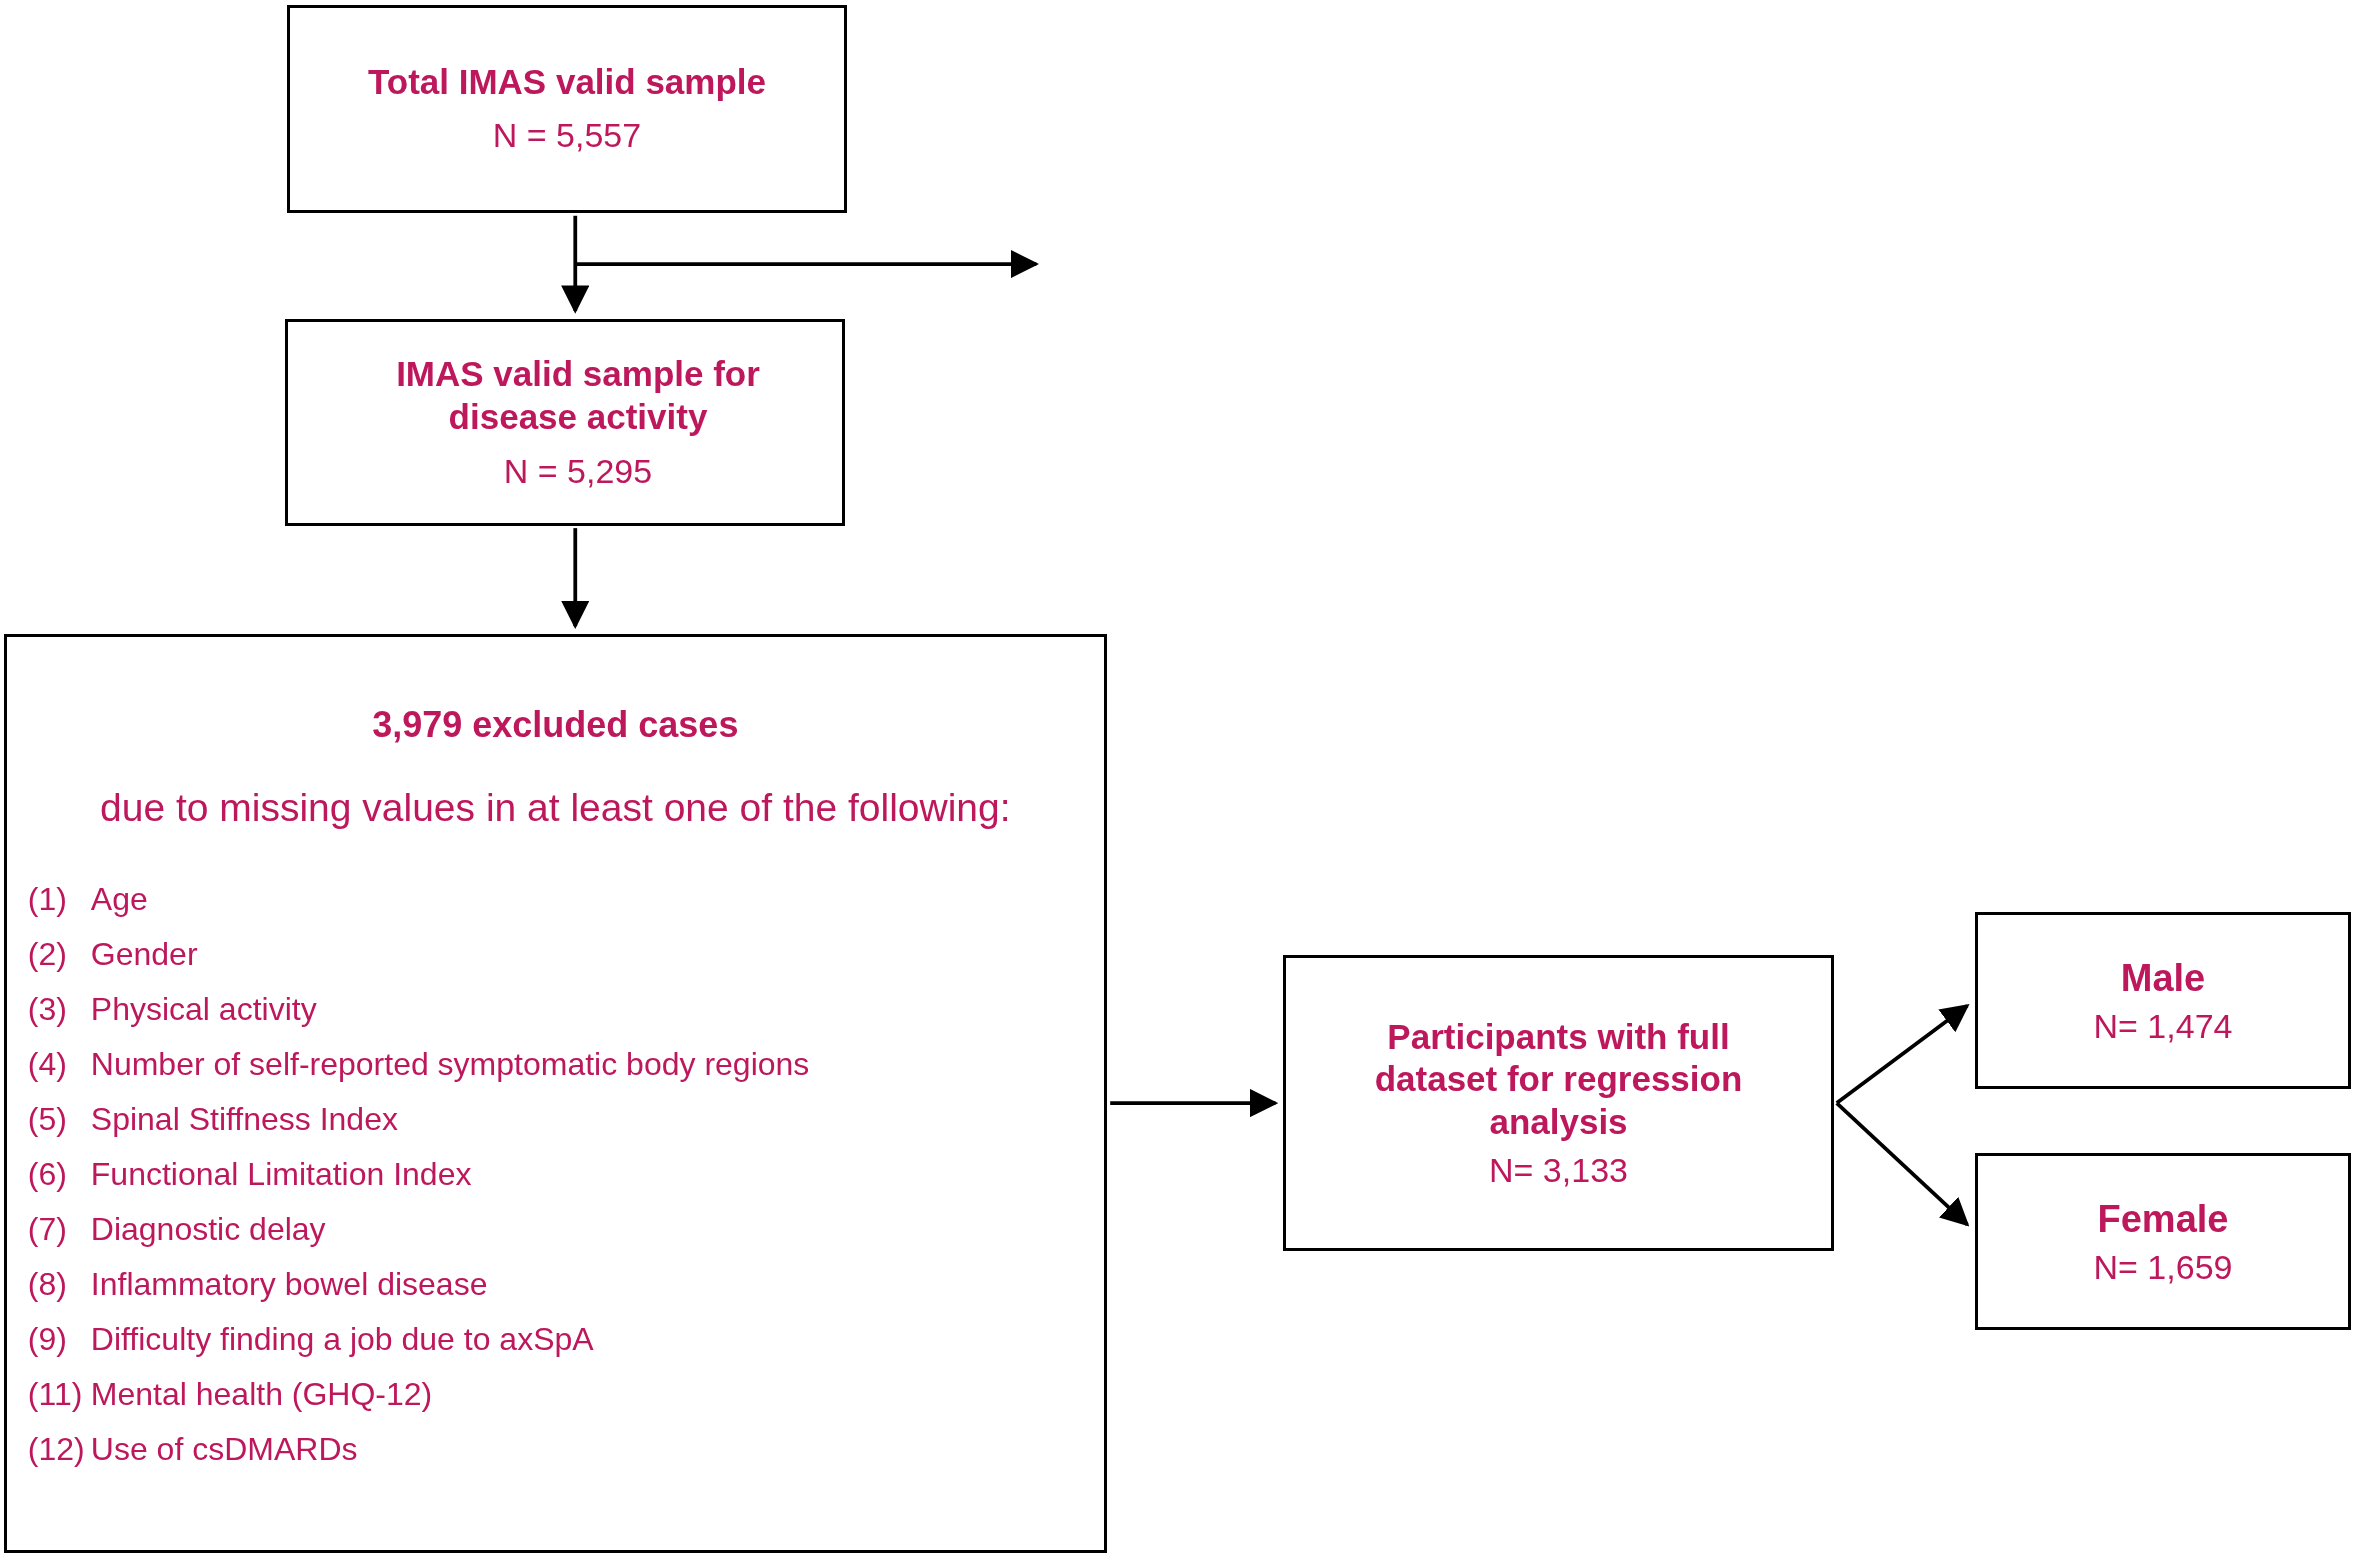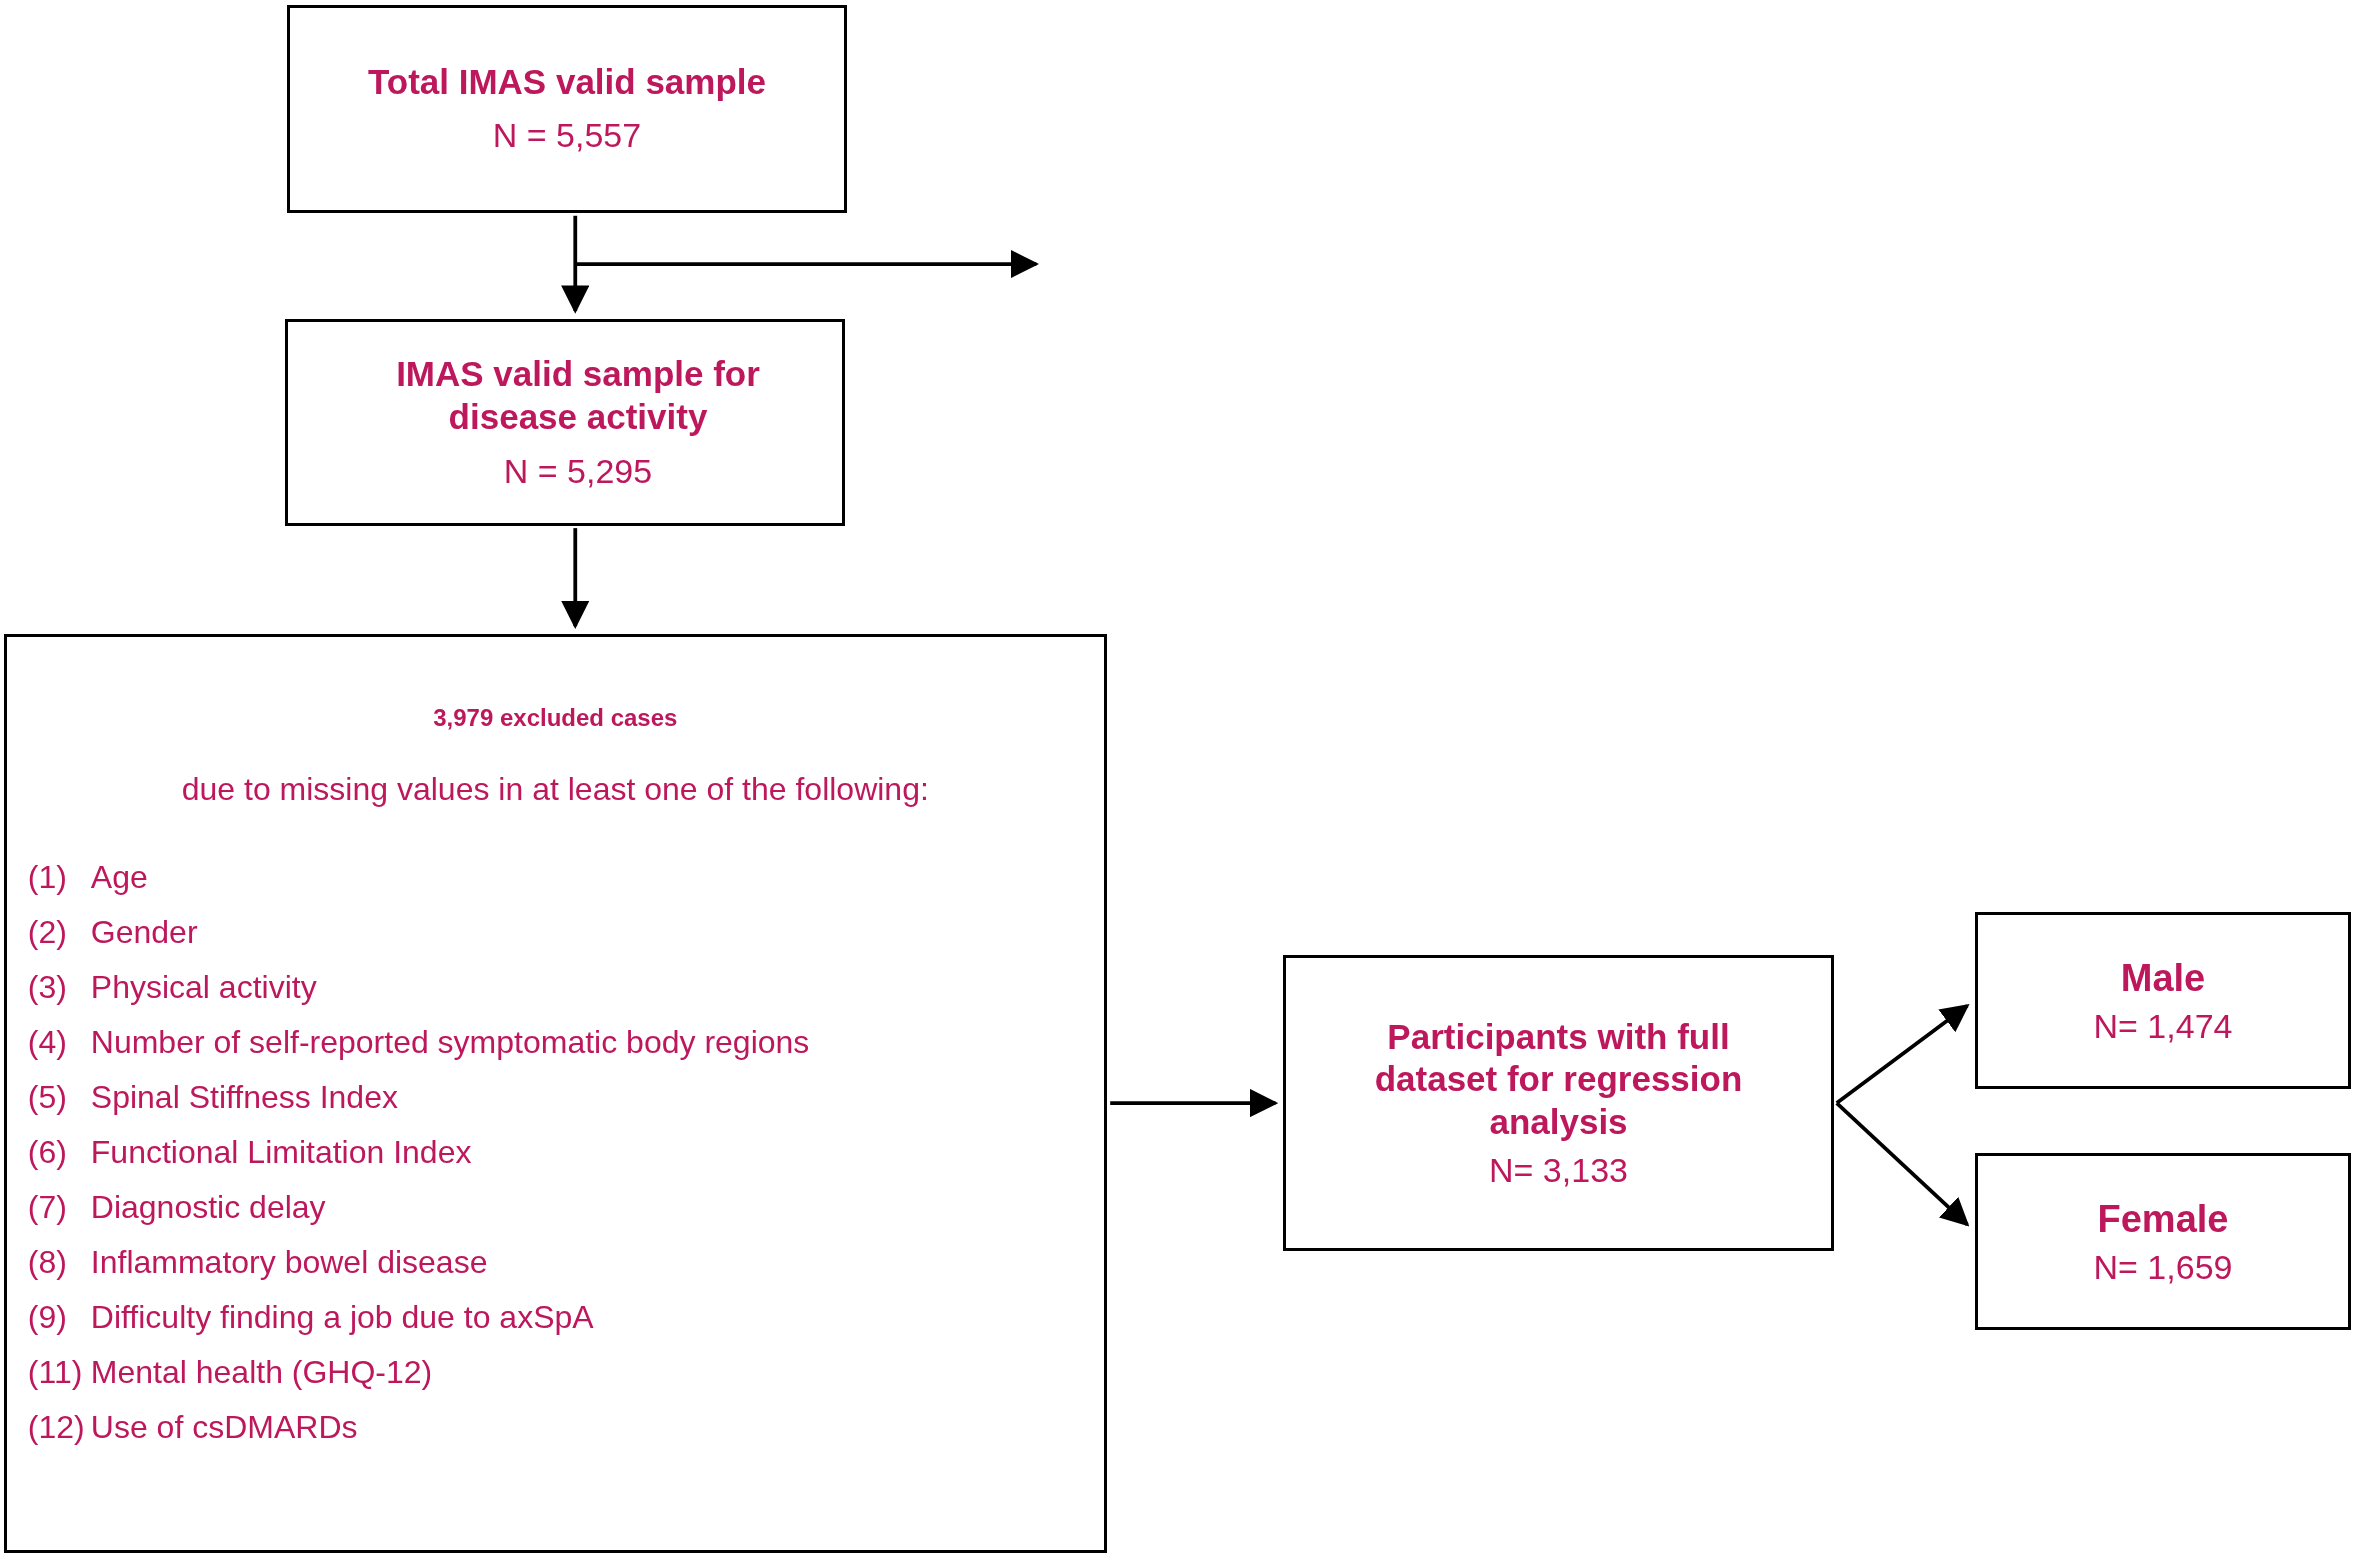--- a/index.html
+++ b/index.html
@@ -45,24 +45,24 @@
   #box-invalid .body {
     font-size: 32px;
     line-height: 1.55;
     margin-top: 7.5px;
   }
   #box-excluded {
     left: 3.8px; top: 634px; width: 1103px; height: 919px;
     justify-content: flex-start;
     padding-top: 66px;
   }
-  #box-excluded .title { font-size: 24px; }
+  #box-excluded .title { font-size: 36px; }
   #box-excluded .subtitle {
     font-weight: normal;
-    font-size: 32px;
+    font-size: 39px;
     margin-top: 39px;
   }
   .ex-list {
     align-self: stretch;
     margin-top: 42px;
     padding: 0 0 0 21px;
     text-align: left;
   }
   .ex-row {
     display: flex;

